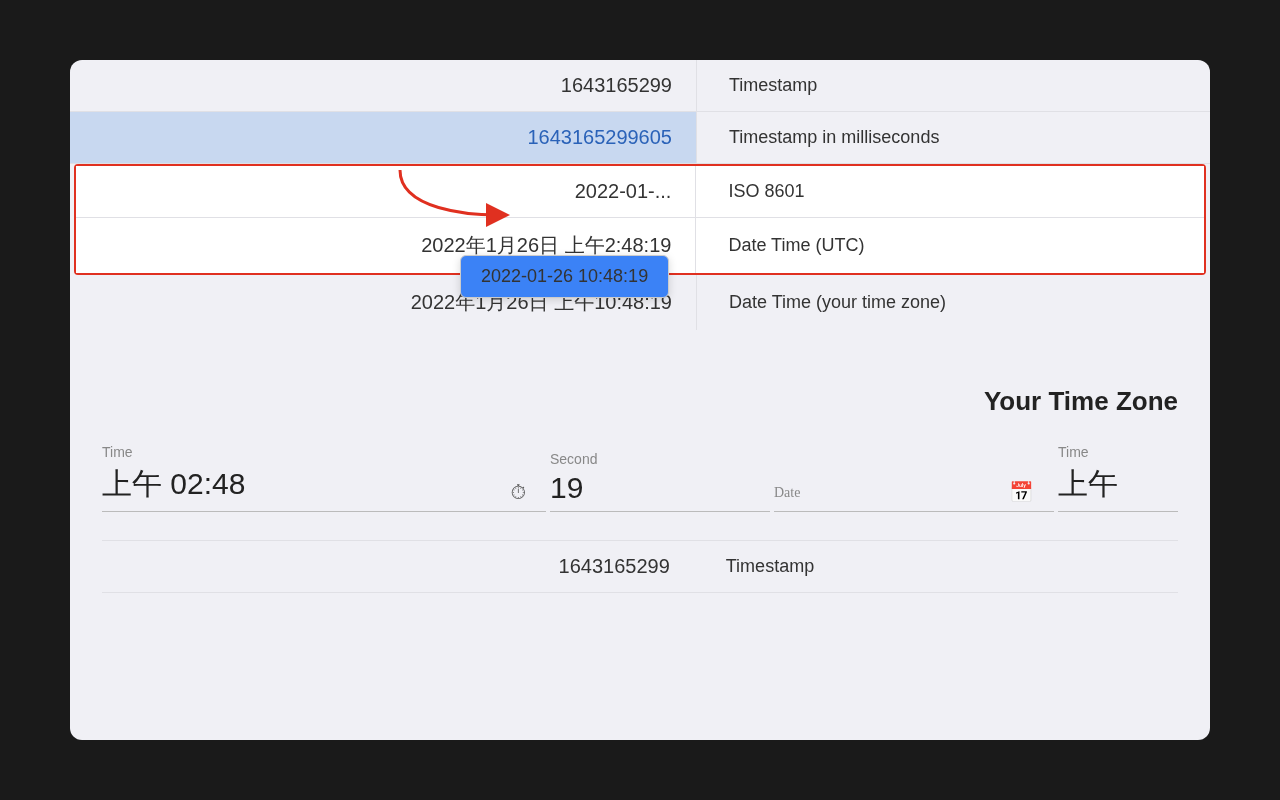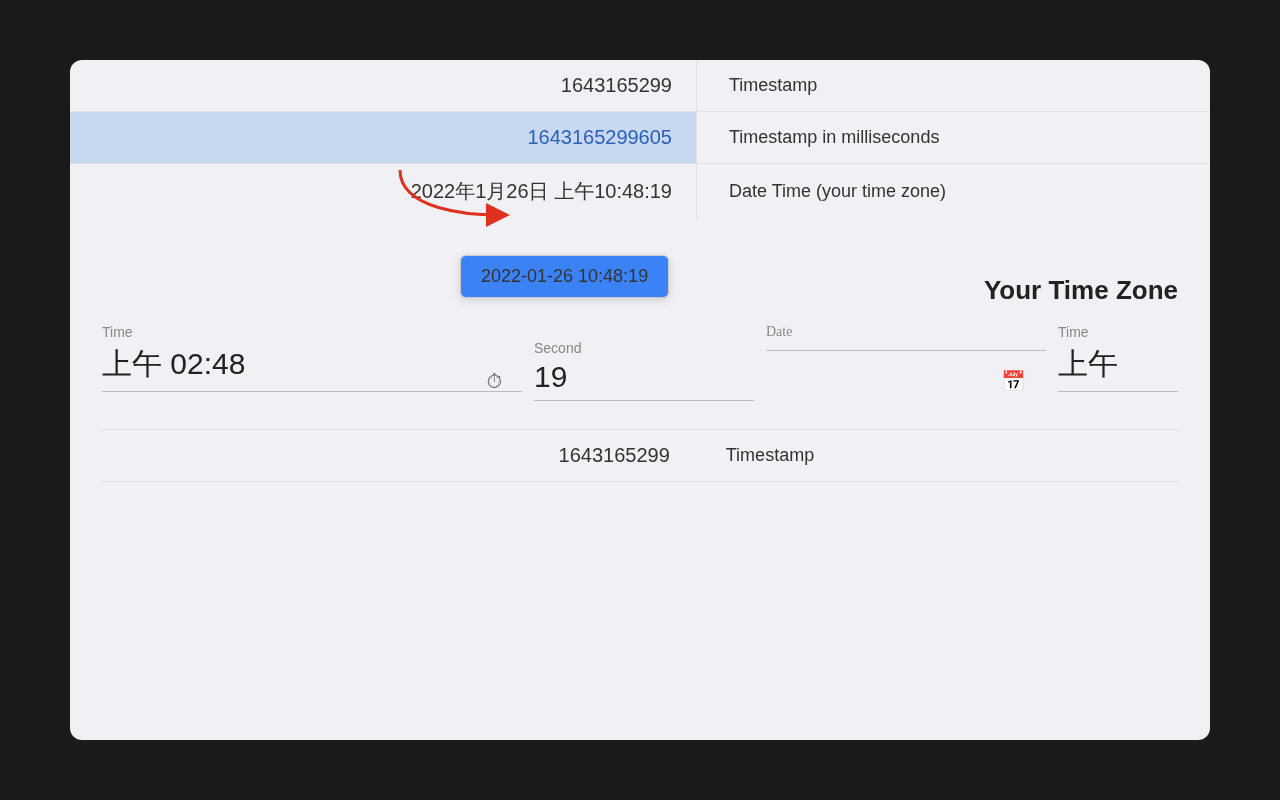--- a/index.html
+++ b/index.html
@@ -128,21 +128,22 @@
     .timezone-title {
       font-size: 26px;
       font-weight: 700;
       color: #222;
       text-align: right;
       margin-bottom: 18px;
     }
 
     .input-row {
       display: flex;
-      gap: 12px;
+      align-items: flex-end;
+      gap: 4px;
       width: 100%;
     }
 
     .input-group {
       display: flex;
       flex-direction: column;
       flex: 1;
       position: relative;
     }
 
@@ -240,20 +241,36 @@
       <div class="right-col">Timestamp</div>
     </div>
 
     <div class="table-row row-highlighted">
       <div class="left-col">
         <span>1643165299605</span>
       </div>
       <div class="right-col">Timestamp in milliseconds</div>
     </div>
 
+    <div class="rows-with-border">
+
+      <div class="table-row">
+        <div class="left-col">
+          <span>2022-01-...</span>
+        </div>
+        <div class="right-col">ISO 8601</div>
+      </div>
+
+      <div class="table-row">
+        <div class="left-col">
+          <span>2022年1月26日 上午2:48:19</span>
+        </div>
+        <div class="right-col">Date Time (UTC)</div>
+      </div>
+    </div>
 
     <div class="table-row">
       <div class="left-col">
         <span>2022年1月26日 上午10:48:19</span>
       </div>
       <div class="right-col">Date Time (your time zone)</div>
     </div>
 
   </div>
 

